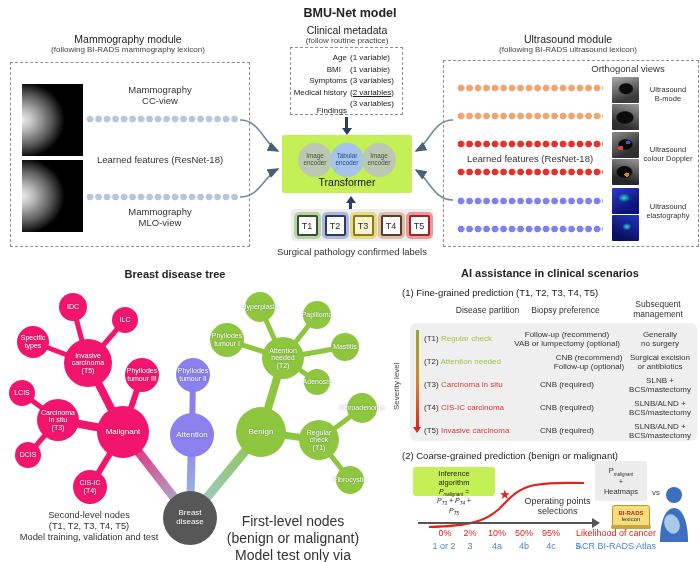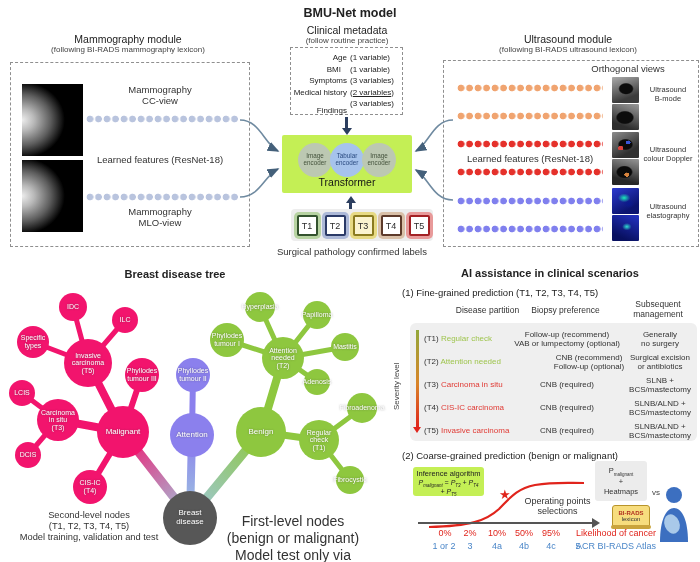--- a/index.html
+++ b/index.html
@@ -67,22 +67,22 @@
   .graypanel{position:absolute;left:410px;top:323px;width:287px;height:118px;background:#efefef;border-radius:6px;}
   .trow{position:absolute;}
   .cell{position:absolute;top:50%;transform:translateY(-50%);font-size:8px;line-height:1.15;color:#333;}
   .nm-green{color:#9fc54e;} .nm-red{color:#e03a34;}
   .sev-line{position:absolute;left:416px;top:330px;width:2.5px;height:98px;
             background:linear-gradient(#93a83a,#d98428 55%,#e0241c);}
   .sev-tri{position:absolute;left:413px;top:427px;width:0;height:0;border-left:4px solid transparent;
            border-right:4px solid transparent;border-top:6px solid #e0241c;}
   .sevtext{position:absolute;left:392px;top:340px;height:92px;font-size:8px;color:#444;
            writing-mode:vertical-rl;transform:rotate(180deg);text-align:center;}
-  .infbox{position:absolute;left:413px;top:467px;width:71px;height:29px;background:#c4ef55;
-          border-radius:3px;padding:2px 3px;box-sizing:border-box;}
+  .infbox{position:absolute;left:413px;top:467px;width:82px;height:29px;background:#c4ef55;
+          border-radius:3px;padding:2px 20px;box-sizing:border-box;}
   .infbox .l1{font-size:7.5px;color:#222;text-align:center;}
   .infbox .l2{font-size:7px;font-style:italic;color:#222;text-align:center;margin-top:1px;}
   sub{font-size:4.5px;}
   .axis{position:absolute;left:418px;top:522px;width:176px;height:2px;background:#555;}
   .axis-tri{position:absolute;left:592px;top:518px;width:0;height:0;border-top:5px solid transparent;
             border-bottom:5px solid transparent;border-left:8px solid #555;}
   .pct{position:absolute;top:528px;width:24px;text-align:center;font-size:9px;color:#e0241c;}
   .bir{position:absolute;top:541px;width:24px;text-align:center;font-size:9px;color:#4a86c8;}
   .outbox{position:absolute;left:595px;top:461px;width:52px;height:40px;background:#ececec;border-radius:3px;
           display:flex;flex-direction:column;align-items:center;justify-content:center;

